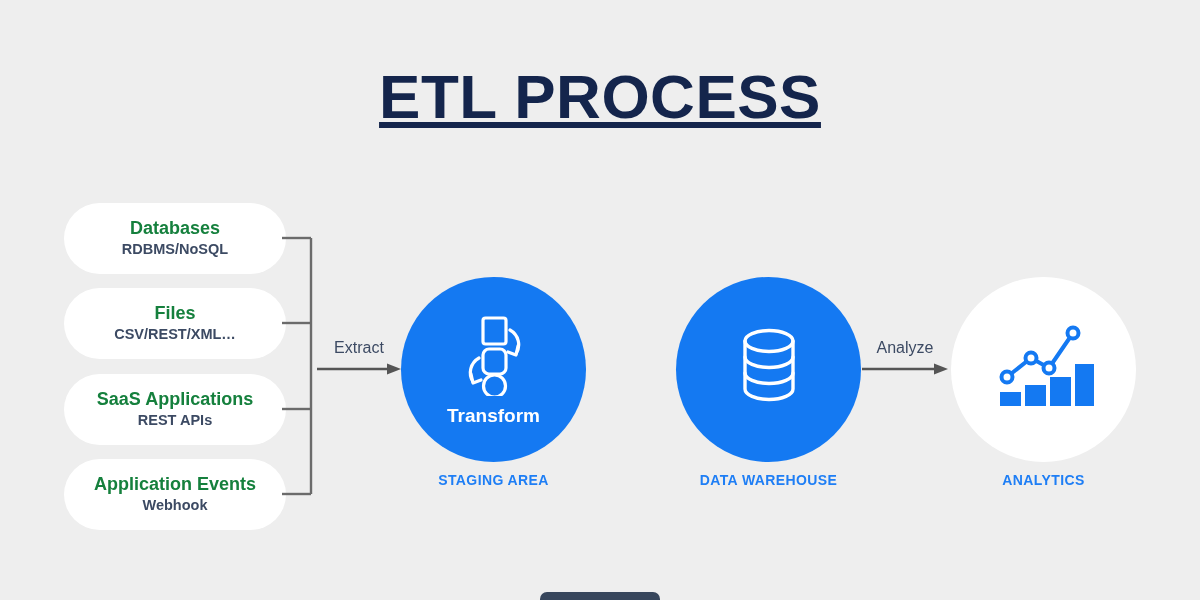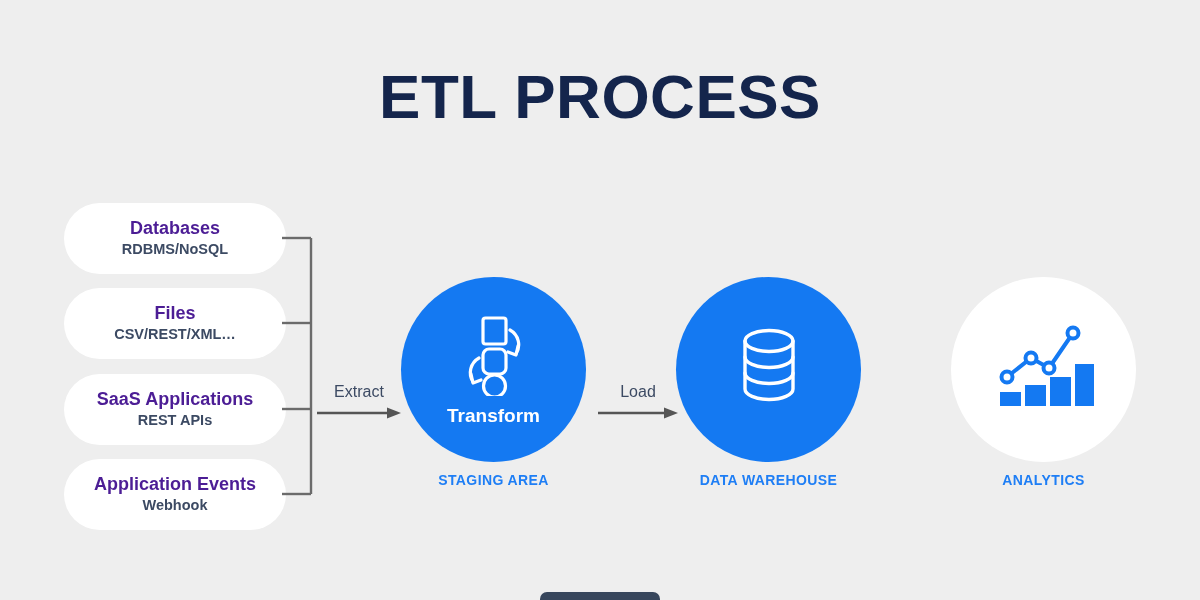--- a/index.html
+++ b/index.html
@@ -26,39 +26,40 @@
     position: absolute;
     left: 0;
     top: 66px;
     width: 1200px;
     text-align: center;
     font-size: 62px;
     font-weight: 700;
     letter-spacing: 0.5px;
     color: #14254c;
     line-height: 1;
+    text-decoration: underline;
   }
 
   
   .source-box {
     position: absolute;
     left: 64px;
     width: 222px;
     height: 71px;
     background: #ffffff;
     border-radius: 36px;
     display: flex;
     flex-direction: column;
     align-items: center;
     justify-content: center;
   }
   .source-title {
     font-size: 18px;
     font-weight: 700;
-    color: #4c1d95;
+    color: #15803d;
     line-height: 1.15;
     white-space: nowrap;
   }
   .source-sub {
     font-size: 14.5px;
     font-weight: 700;
     color: #3c4a63;
     line-height: 1.3;
     margin-top: 1px;
     white-space: nowrap;
@@ -71,21 +72,20 @@
     top: 230px;
     width: 34px;
     height: 266px;
     pointer-events: none;
   }
 
   
   .arrow-group {
     position: absolute;
     height: 46px;
-    margin-top: 44px;
   }
   .arrow-label {
     position: absolute;
     top: 0;
     left: 0;
     width: 100%;
     text-align: center;
     font-size: 16px;
     color: #3c4a63;
     line-height: 1;
@@ -204,43 +204,43 @@
 
           <path d="M21 44 a17 17 0 0 0 -6 24"></path>
           <polyline points="23,66 15,69 13,60"></polyline>
         </g>
       </svg>
       <div class="circle-text">Transform</div>
     </div>
     <div class="node-caption" style="top:196px;">STAGING AREA</div>
   </div>
 
-  <div class="arrow-group" style="left:598px; top:340px; width:80px;">
-    <div class="arrow-label">Load</div>
-    <svg class="arrow-svg" width="80" height="14" viewBox="0 0 80 14">
-      <line x1="0" y1="7" x2="68" y2="7" stroke="#555555" stroke-width="2.4"></line>
-      <polygon points="66,1.5 80,7 66,12.5" fill="#555555"></polygon>
-    </svg>
-  </div>
 
   <div class="node" style="left:676px; top:277px;">
     <div class="circle blue" style="width:185px; height:185px;">
       <svg width="72" height="76" viewBox="0 0 72 76">
         <g fill="none" stroke="#ffffff" stroke-width="3.4" stroke-linecap="round" stroke-linejoin="round">
           <ellipse cx="36" cy="14" rx="24" ry="10.5"></ellipse>
           <path d="M12 14 v48 a24 10.5 0 0 0 48 0 v-48"></path>
           <path d="M12 30 a24 10.5 0 0 0 48 0"></path>
           <path d="M12 46 a24 10.5 0 0 0 48 0"></path>
         </g>
       </svg>
       <div class="circle-text"></div>
     </div>
     <div class="node-caption" style="top:196px;">DATA WAREHOUSE</div>
   </div>
 
+  <div class="arrow-group" style="left:862px; top:340px; width:86px;">
+    <div class="arrow-label">Analyze</div>
+    <svg class="arrow-svg" width="86" height="14" viewBox="0 0 86 14">
+      <line x1="0" y1="7" x2="74" y2="7" stroke="#555555" stroke-width="2.4"></line>
+      <polygon points="72,1.5 86,7 72,12.5" fill="#555555"></polygon>
+    </svg>
+  </div>
 
   <div class="node" style="left:951px; top:277px;">
     <div class="circle white" style="width:185px; height:185px;">
       <svg width="100" height="90" viewBox="0 0 100 90">
 
         <polyline points="13,57 37,38 55,48 79,13" fill="none" stroke="#1479f2" stroke-width="4" stroke-linecap="round" stroke-linejoin="round"></polyline>
 
         <circle cx="13" cy="57" r="5.5" fill="#ffffff" stroke="#1479f2" stroke-width="4"></circle>
         <circle cx="37" cy="38" r="5.5" fill="#ffffff" stroke="#1479f2" stroke-width="4"></circle>
         <circle cx="55" cy="48" r="5.5" fill="#ffffff" stroke="#1479f2" stroke-width="4"></circle>

